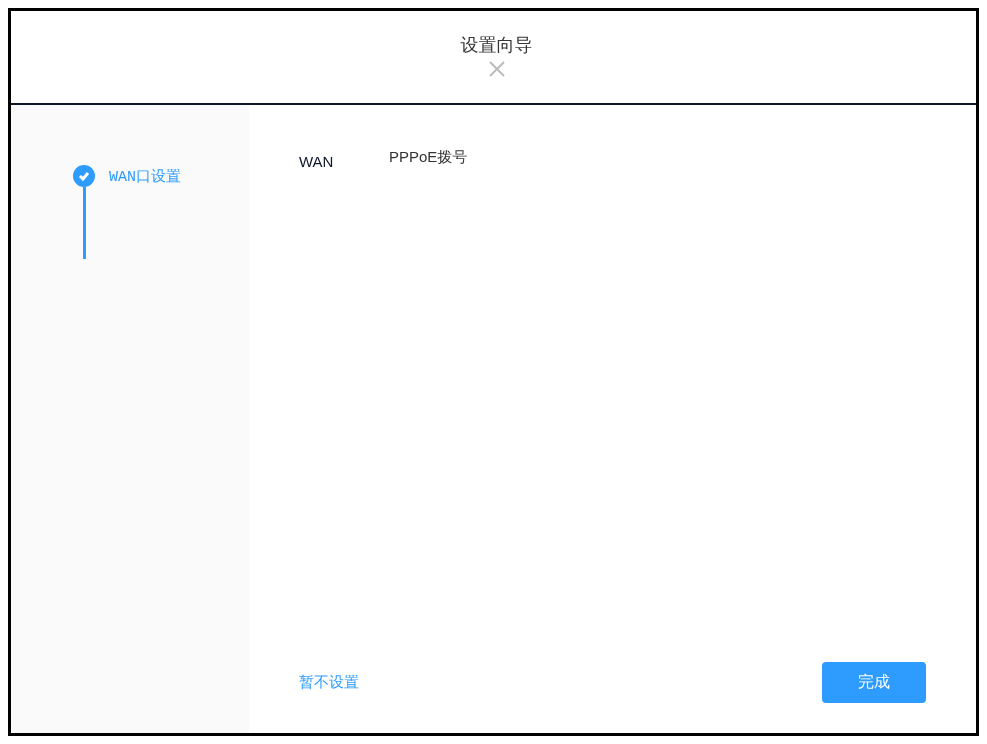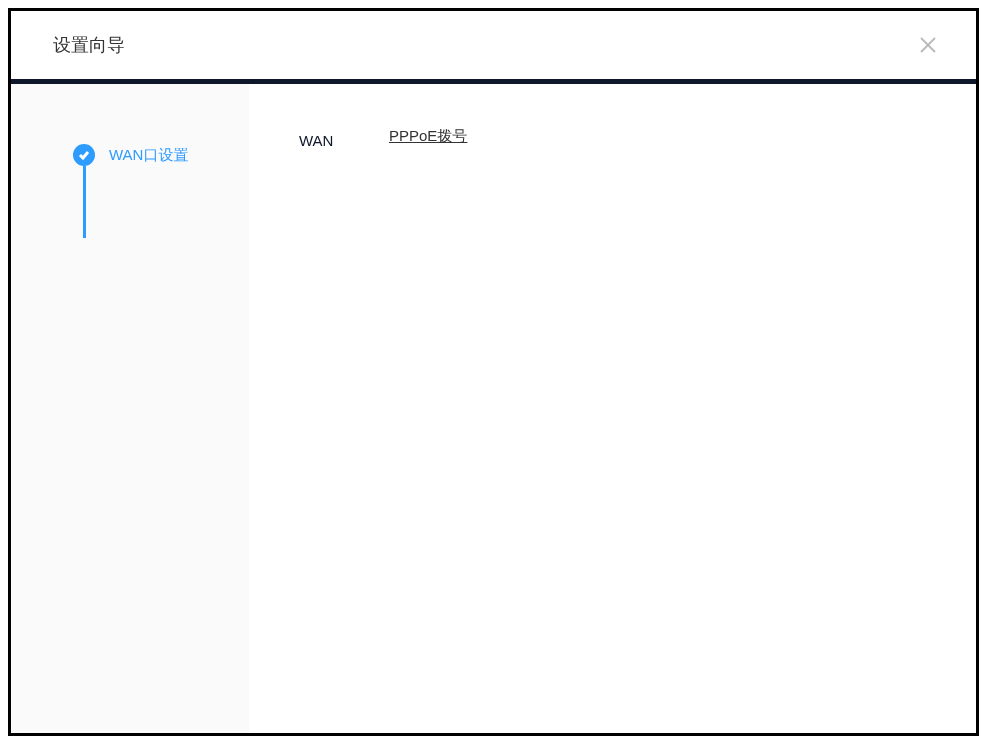--- a/index.html
+++ b/index.html
@@ -23,21 +23,22 @@
       border: 3px solid #000;
       background: #fff;
       display: flex;
       flex-direction: column;
     }
     .header {
       display: flex;
       align-items: center;
       justify-content: space-between;
       padding: 22px 36px 22px 42px;
-      border-bottom: 5px solid #0f172a;
+      border-bottom: 2px solid #0f172a;
+      flex-direction: column;
     }
     .header-title {
       font-size: 18px;
       color: #333;
       font-weight: 400;
     }
     .close-btn {
       width: 24px;
       height: 24px;
       display: flex;
@@ -56,20 +57,21 @@
     .body {
       display: flex;
       flex: 1;
       overflow: hidden;
     }
     .sidebar {
       width: 238px;
       background: #fafafa;
       padding: 60px 0 0 0;
       position: relative;
+      font-family: Liberation Mono, monospace;
     }
     .step-list {
       position: relative;
       padding-left: 62px;
     }
     .step-item {
       display: flex;
       align-items: center;
       position: relative;
       margin-bottom: 72px;
@@ -153,21 +155,20 @@
     .info-label {
       width: 90px;
       color: #0f172a;
       margin-top: 8px;
     }
     .info-value {
       color: #333;
       position: relative;
       display: flex;
       align-items: center;
-      text-decoration: underline;
     }
     .redact-block {
       background: #8bd5e8;
       display: inline-block;
     }
     .redact1 {
       width: 140px;
       height: 22px;
       margin-left: 2px;
     }
@@ -232,15 +233,19 @@
 
     <div class="main">
 
       <div class="info-table">
         <div class="info-row">
           <div class="info-label">WAN</div>
           <div class="info-value">PPPoE拨号</div>
         </div>
       </div>
 
+      <div class="footer">
+        <div class="skip-link">暂不设置</div>
+        <button class="finish-btn">完成</button>
+      </div>
     </div>
   </div>
 </div>
 
 </body></html>

